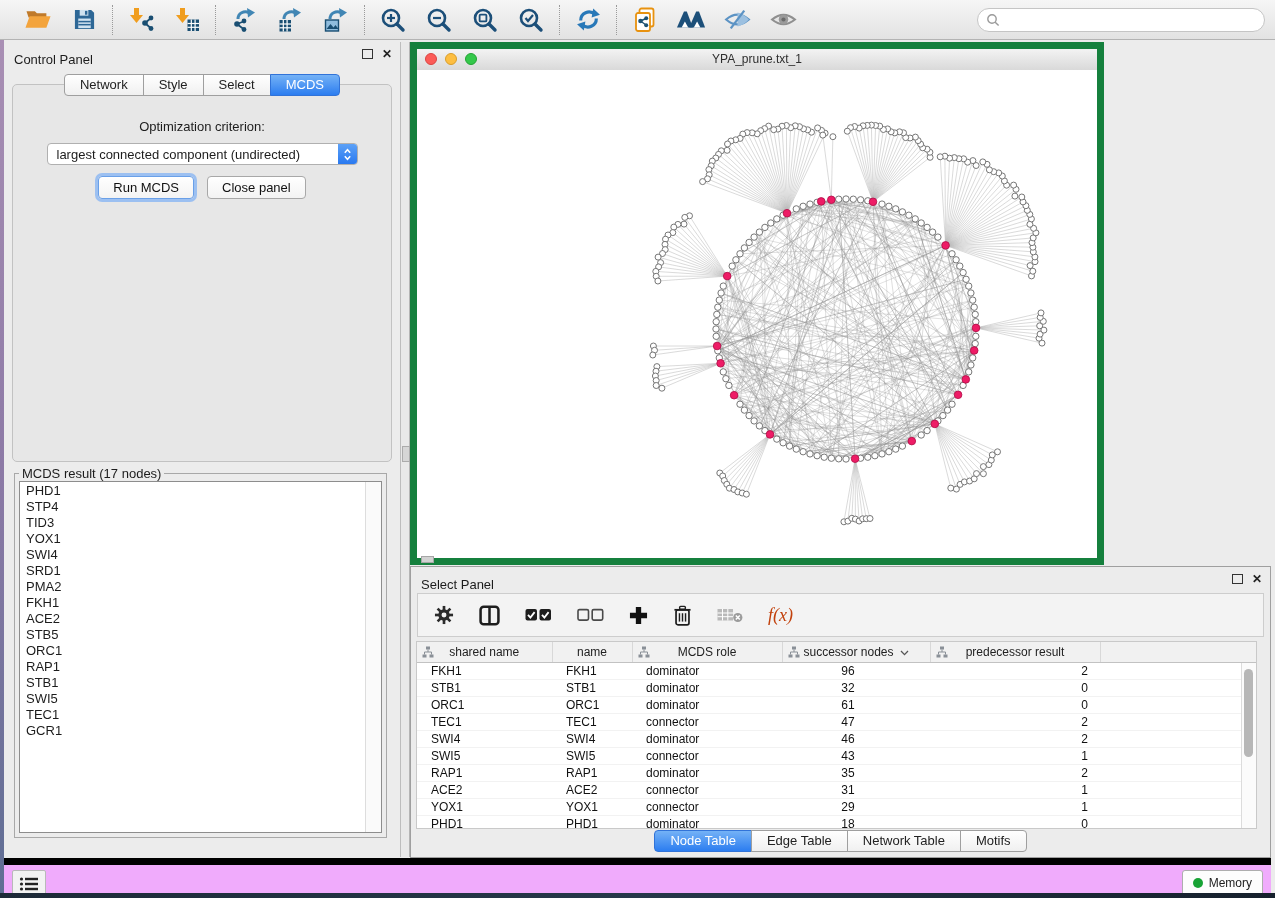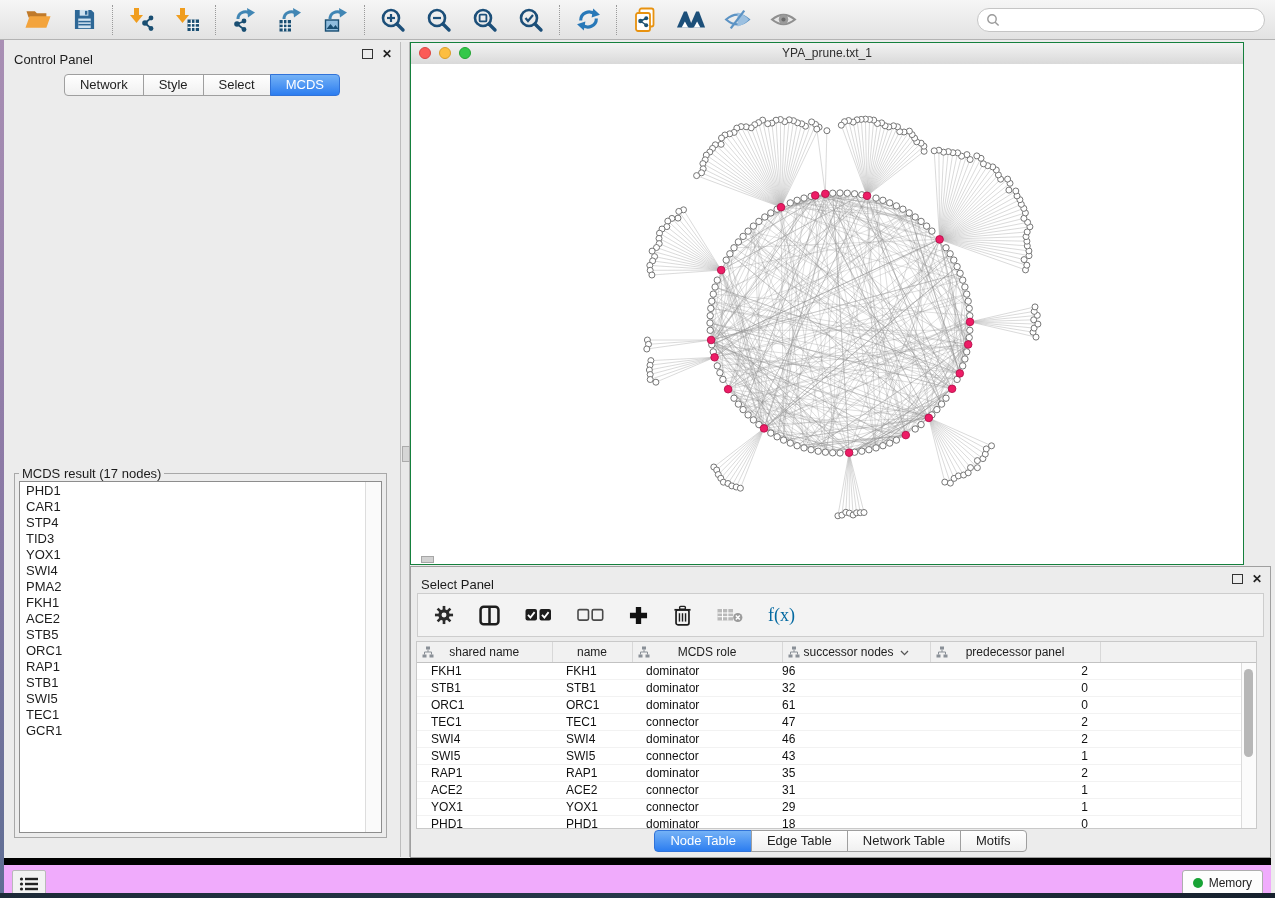--- a/index.html
+++ b/index.html
@@ -54,49 +54,49 @@
   .result-fs legend{font-size:13px;margin-left:4px;padding:0 3px;}
   .listbox{position:absolute;left:4px;right:4px;top:0px;bottom:4px;background:#fff;border:1px solid #8d8d8d;}
   .list{position:absolute;left:0;top:1px;right:15px;bottom:0;overflow:hidden;}
   .list-item{font-size:13px;line-height:16px;padding-left:6px;}
   .list-scroll{position:absolute;right:0;top:0;bottom:0;width:15px;background:#fafafa;border-left:1px solid #ddd;}
   
   .vdivider{position:absolute;left:401px;top:42px;width:9px;height:815px;background:#e9e9e9;
     border-right:1px solid #b5b5b5;box-sizing:border-box;}
   .vdivider .handle{position:absolute;left:1px;top:404px;width:6px;height:14px;background:#d6d6d6;border:1px solid #ababab;}
   
-  .network-window{position:absolute;left:410px;top:42px;width:834px;height:523px;background:#5eead4;
-    border:1px solid #15803d;box-sizing:border-box;}
+  .network-window{position:absolute;left:410px;top:42px;width:694px;height:523px;background:#5eead4;
+    border:7px solid #15803d;box-sizing:border-box;}
   .titlebar{position:relative;height:21px;background:linear-gradient(#f3f3f3,#d9d9d9);border-bottom:1px solid #ababab;}
   .titlebar .title{position:absolute;left:0;right:0;top:3px;text-align:center;font-size:12px;color:#2e2e2e;}
   .tlights{position:absolute;left:8px;top:4px;display:flex;gap:8px;}
   .tl{width:12px;height:12px;border-radius:50%;display:inline-block;box-sizing:border-box;}
   .tl.red{background:#fc5b57;border:1px solid #d94542;}
   .tl.yel{background:#fdbe41;border:1px solid #d99e2b;}
   .tl.grn{background:#34c84a;border:1px solid #24a334;}
   .net-canvas{position:absolute;left:0;top:21px;right:0;bottom:0;background:#fff;overflow:hidden;}
   .hsplit-handle{position:absolute;left:421px;top:556px;width:13px;height:7px;background:#d2d2d2;border:1px solid #a6a6a6;box-sizing:border-box;z-index:5;}
   
   .table-panel{position:absolute;left:410px;top:566px;width:861px;height:292px;background:#ececec;
     border:1px solid #9f9f9f;box-sizing:border-box;}
   .table-toolbar{position:absolute;left:6px;right:6px;top:26px;height:44px;background:#f3f3f3;
     border:1px solid #cdcdcd;display:flex;align-items:center;gap:25px;padding-left:16px;box-sizing:border-box;}
   .ttbtn{display:inline-flex;align-items:center;justify-content:center;}
-  .fx{font-family:"Liberation Serif",serif;font-size:18px;color:#0369a1;}
+  .fx{font-family:"Liberation Serif",serif;font-style:italic;font-size:18px;color:#c2410c;}
   .table-wrap{position:absolute;left:5px;right:13px;top:74px;height:188px;background:#fff;
     border:1px solid #c9c9c9;box-sizing:border-box;overflow:hidden;}
   table.ntable{border-collapse:collapse;width:100%;table-layout:fixed;}
   .ntable th{height:20px;background:#f1f1f1;border-bottom:1px solid #c2c2c2;border-right:1px solid #d8d8d8;
     font-size:12px;font-weight:normal;color:#222;position:relative;text-align:center;padding:0;}
   .ntable th:last-child{border-right:none;}
   .ntable th .hicon{position:absolute;left:5px;top:4px;}
   .ntable th .sort{margin-left:6px;}
   .ntable td{height:16px;font-size:12px;color:#111;padding:0 0 0 14px;border-bottom:1px solid #f2f2f2;
     white-space:nowrap;overflow:hidden;}
-  .ntable td.num{text-align:left;padding:0 16px 0 0;}
+  .ntable td.num{text-align:center;padding:0 16px 0 0;}
   .ntable td.num2{text-align:right;padding:0 12px 0 0;}
   .vscroll{position:absolute;right:0;top:21px;bottom:0;width:14px;background:#fbfbfb;border-left:1px solid #dcdcdc;}
   .vthumb{position:absolute;left:2px;top:6px;width:9px;height:88px;background:#b7b7b7;border-radius:5px;}
   #table-tabs{bottom:5px;top:auto;margin-top:44px;}
   
   .status-bar{position:absolute;left:4px;right:4px;top:858px;height:35px;background:#f0abfc;border-top:7px solid #000000;}
   .menu-btn{position:absolute;left:8px;top:5px;width:32px;height:25px;background:#f2f2f2;border:1px solid #b9b9b9;
     border-radius:2px;display:flex;align-items:center;justify-content:center;}
   .memory-btn{position:absolute;right:8px;top:5px;height:24px;background:#fdfdfd;border:1px solid #aeaeae;
     border-radius:3px;display:flex;align-items:center;gap:6px;padding:0 10px;font:12px "Liberation Sans",sans-serif;}
@@ -280,31 +280,49 @@
         <span class="close-ic">✕</span>
       </span>
     </div>
     <div class="seg-row" id="cp-tabs">
         <div class="seg-btn">Network</div>
         <div class="seg-btn">Style</div>
         <div class="seg-btn">Select</div>
         <div class="seg-btn active">MCDS</div>
       </div>
 
+    <div class="mcds-box">
+      <div class="opt-label">Optimization criterion:</div>
+      <div class="select-row">
+        <div class="cselect">
+          <span class="val">largest connected component (undirected)</span>
+          <span class="stepper">
+            <svg width="9" height="15" viewBox="0 0 10 16">
+                <path d="M2 6 L5 2.6 L8 6" stroke="#fff" stroke-width="1.7" fill="none"></path>
+                <path d="M2 10 L5 13.4 L8 10" stroke="#fff" stroke-width="1.7" fill="none"></path>
+              </svg>
+          </span>
+        </div>
+      </div>
+      <div class="btn-row">
+        <button class="pbtn focused">Run MCDS</button>
+        <button class="pbtn">Close panel</button>
+      </div>
+    </div>
 
     <fieldset class="result-fs">
       <legend>MCDS result (17 nodes)</legend>
       <div class="listbox">
         <div class="list" id="mcds-list">
             <div class="list-item">PHD1</div>
-            <div class="list-item">CAR1</div>
             <div class="list-item">STP4</div>
             <div class="list-item">TID3</div>
             <div class="list-item">YOX1</div>
             <div class="list-item">SWI4</div>
+            <div class="list-item">SRD1</div>
             <div class="list-item">PMA2</div>
             <div class="list-item">FKH1</div>
             <div class="list-item">ACE2</div>
             <div class="list-item">STB5</div>
             <div class="list-item">ORC1</div>
             <div class="list-item">RAP1</div>
             <div class="list-item">STB1</div>
             <div class="list-item">SWI5</div>
             <div class="list-item">TEC1</div>
             <div class="list-item">GCR1</div>
@@ -1252,21 +1270,21 @@
                     <rect x="7.5" y="8.5" width="4" height="3" fill="#8a9097"></rect>
                     <path d="M6 3.5 V6 M2.5 8.5 V6 h7 v2.5" stroke="#8a9097" fill="none" stroke-width="1"></path>
                   </svg></span><span>successor nodes</span><span class="sort"><svg width="9" height="6" viewBox="0 0 9 6">
                     <path d="M1 1 L4.5 4.6 L8 1" stroke="#555" stroke-width="1.3" fill="none"></path>
                   </svg></span></th>
               <th><span class="hicon"><svg width="12" height="12" viewBox="0 0 12 12">
                     <rect x="4" y="0.5" width="4" height="3" fill="#8a9097"></rect>
                     <rect x="0.5" y="8.5" width="4" height="3" fill="#8a9097"></rect>
                     <rect x="7.5" y="8.5" width="4" height="3" fill="#8a9097"></rect>
                     <path d="M6 3.5 V6 M2.5 8.5 V6 h7 v2.5" stroke="#8a9097" fill="none" stroke-width="1"></path>
-                  </svg></span><span>predecessor panel</span></th>
+                  </svg></span><span>predecessor result</span></th>
               <th></th>
             </tr>
           </thead>
         <tbody id="tbody">
             <tr>
               <td>FKH1</td>
               <td>FKH1</td>
               <td>dominator</td>
               <td class="num">96</td>
               <td class="num2">2</td>

